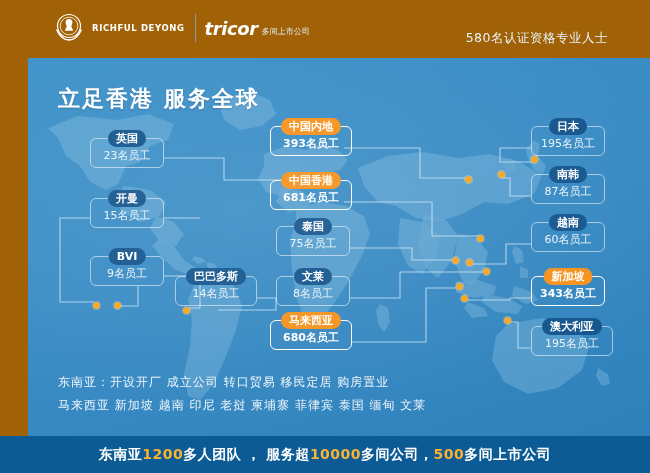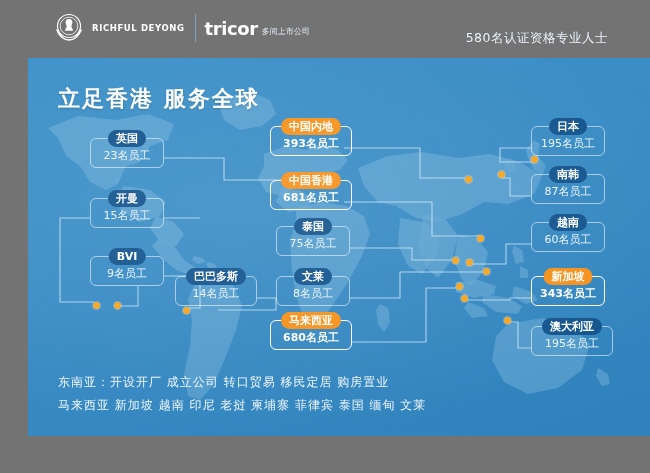--- a/index.html
+++ b/index.html
@@ -2,33 +2,33 @@
 <html><head>
 <meta charset="utf-8">
 <style>
   * { box-sizing: border-box; margin:0; padding:0; }
   html,body{ background:#0b5a93; }
   body{
     width:650px; height:473px; overflow:hidden;
     font-family:"DejaVu Sans","Liberation Sans",sans-serif;
     color:#ffffff; position:relative;
   }
-  .poster{ position:absolute; inset:0; background:#737373; }
+  .poster{ position:absolute; inset:0; background:#a16207; }
 
   
   .header{ position:absolute; left:0; top:0; width:650px; height:55px; }
   .logo-wrap{ position:absolute; left:52px; top:12px; display:flex; align-items:center; }
   .crest{ width:34px; height:32px; position:relative; flex:0 0 auto; }
   .crest svg{ display:block; }
   .cn-logo{ margin-left:6px; }
   .logo-en{ font-size:8.5px; font-weight:bold; letter-spacing:.6px; color:#fff; line-height:10px; }
   .logo-cn{ font-size:19px; font-weight:bold; letter-spacing:1px; color:#fff; line-height:21px; margin-top:1px; }
   .vline{ width:1px; height:28px; background:#7fb4d6; margin:0 9px 0 10px; opacity:.75; }
   .tricor{ display:flex; align-items:flex-end; }
-  .tricor-en{ font-size:18px; font-weight:bold; letter-spacing:-.4px; color:#fff; line-height:19px; }
+  .tricor-en{ font-size:18px; font-weight:bold; letter-spacing:-.4px; color:#fff; line-height:19px;font-style:italic; }
   .tricor-cn{ font-size:8px; color:#e2eef7; margin-left:4px; line-height:13px; }
   .header-right{
     position:absolute; right:42px; top:30px; font-size:12.5px;
     color:#e8f2fa; letter-spacing:.5px;
   }
 
   
   .panel{
     position:absolute; left:28px; top:58px; width:622px; height:378px;
     background:linear-gradient(160deg,#3e92c9 0%, #3a8cc5 45%, #2f81bb 100%);
@@ -305,13 +305,18 @@
           <div class="tag">澳大利亚</div>
         </div>
       </div>
 
     <div class="lists">
       <div class="row">东南亚：开设开厂  成立公司  转口贸易  移民定居  购房置业</div>
       <div class="row">马来西亚  新加坡  越南  印尼  老挝  柬埔寨  菲律宾  泰国  缅甸  文莱</div>
     </div>
   </div>
 
+  <div class="footer">
+    <div class="txt">
+      <span>东南亚</span><span class="hl">1200</span><span>多人团队 ， 服务超</span><span class="hl">10000</span><span>多间公司，</span><span class="hl">500</span><span>多间上市公司</span>
+    </div>
+  </div>
 </div>
 
 </body></html>

